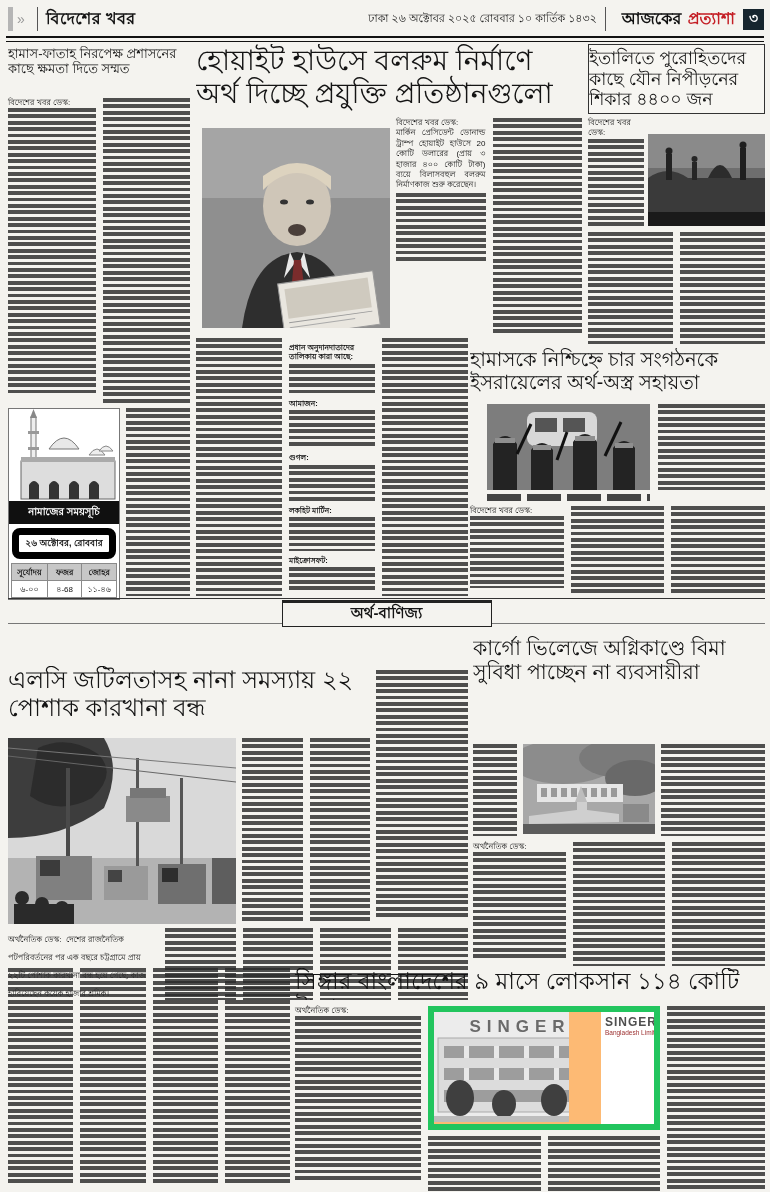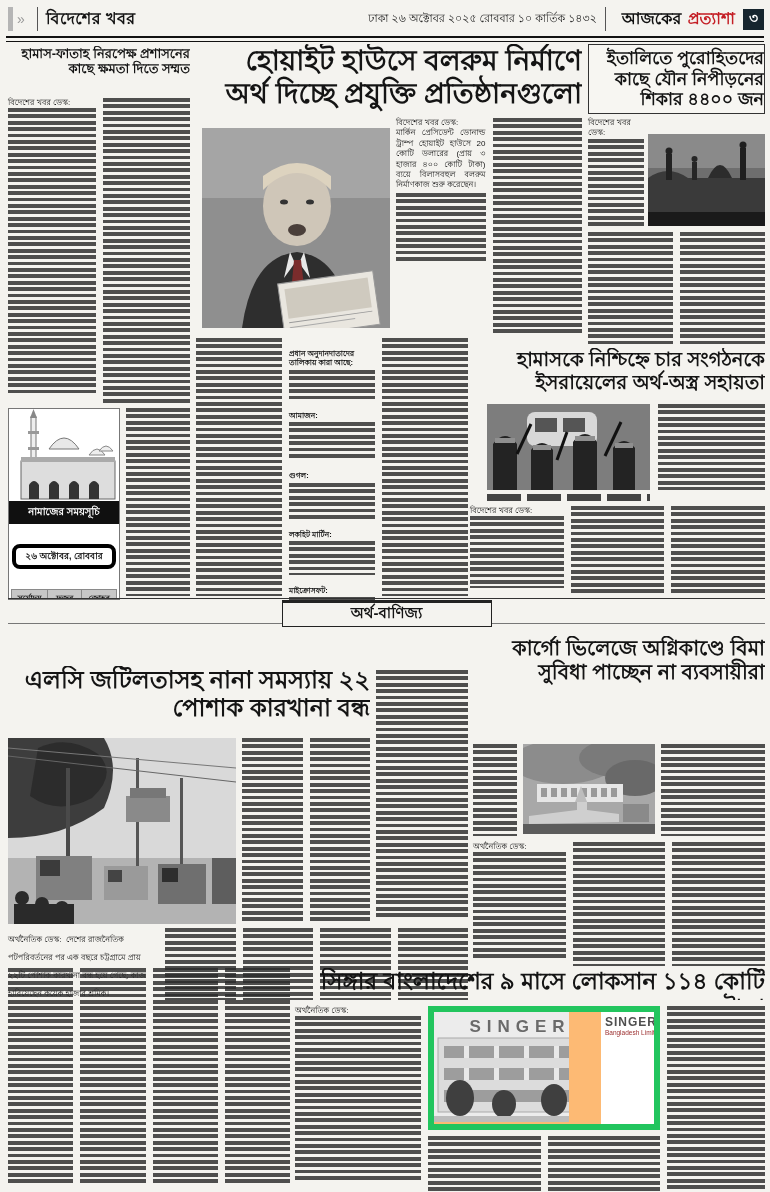--- a/index.html
+++ b/index.html
@@ -12,33 +12,33 @@
   .mast-vline{width:1px;height:24px;background:#555;margin:0 8px;}
   .section-label{font-size:16px;font-weight:bold;letter-spacing:.5px;}
   .mast-space{flex:1;}
   .dateline{font-size:11px;color:#222;}
   .brand{font-size:16px;font-weight:bold;margin-left:8px;white-space:nowrap;}
   .brand .bp{color:#101010;}
   .brand .bn{color:#c41e25;padding:0 2px;}
   .pagebox{width:21px;height:21px;background:#16252e;color:#fff;font-size:14px;font-weight:bold;display:flex;align-items:center;justify-content:center;margin-left:6px;}
   .rule2{left:6px;top:36px;width:758px;height:6px;border-top:2.5px solid #111;border-bottom:1.5px solid #111;}
   
-  .headline{font-weight:bold;text-align:right;line-height:1.18;overflow:hidden;}
+  .headline{font-weight:normal;text-align:left;line-height:1.18;overflow:hidden;}
   .boxed{border:1px solid #333;background:#f7f6f2;}
   .greek{background:repeating-linear-gradient(180deg,rgba(42,42,42,.82) 0 3.8px,rgba(0,0,0,0) 3.8px 6.4px);}
   .cols{display:flex;gap:7px;}
   .col{flex:1;}
   .lead{font-weight:normal;font-size:8px;line-height:1.3;display:block;}
   .excerpt{font-size:8px;line-height:1.3;text-align:justify;display:block;}
-  .subhead{font-weight:bold;font-size:7.5px;line-height:1.25;display:block;margin:11px 0 2px;}
+  .subhead{font-weight:bold;font-size:7.5px;line-height:1.25;display:block;margin:5px 0 2px;}
   .capline{height:7px;background:repeating-linear-gradient(90deg,#444 0 34px,transparent 34px 40px);}
   
   .prayer{left:8px;top:408px;width:112px;height:192px;border:1px solid #777;background:#fff;overflow:hidden;}
   .prayer-banner{background:#101010;color:#fff;font-size:10px;font-weight:bold;text-align:center;padding:3px 0;}
-  .prayer-date{border:4px solid #000000;border-radius:8px;margin:20px 3px;font-size:9px;font-weight:bold;text-align:center;padding:1px 0;}
+  .prayer-date{border:7px solid #000000;border-radius:8px;margin:4px 3px;font-size:9px;font-weight:bold;text-align:center;padding:1px 0;}
   .ptable{width:calc(100% - 4px);margin:1px 2px;border-collapse:collapse;}
   .ptable td{border:1px solid #8a8a8a;font-size:8px;text-align:center;padding:1.5px 0;}
   .ptable .lab{background:#c7c7c7;font-weight:bold;}
   
   .bizrow{left:8px;top:598px;width:757px;height:26px;border-top:1.5px solid #333;border-bottom:1px solid #777;}
   .bizlabel{position:absolute;left:50%;top:1px;transform:translateX(-50%);width:208px;height:23px;border:1px solid #222;border-top:3px solid #222;background:#f4f3ef;font-size:15px;font-weight:bold;text-align:center;line-height:20px;}
   .photo{overflow:hidden;background:#bbb;}
   .photo svg{display:block;}
   .si-photobox{border:6px solid #22c55e;background:#fdba74;display:flex;overflow:hidden;gap:32px;}
   .si-logo{width:60px;background:#fff;padding:3px 2px 0 4px;overflow:hidden;}

